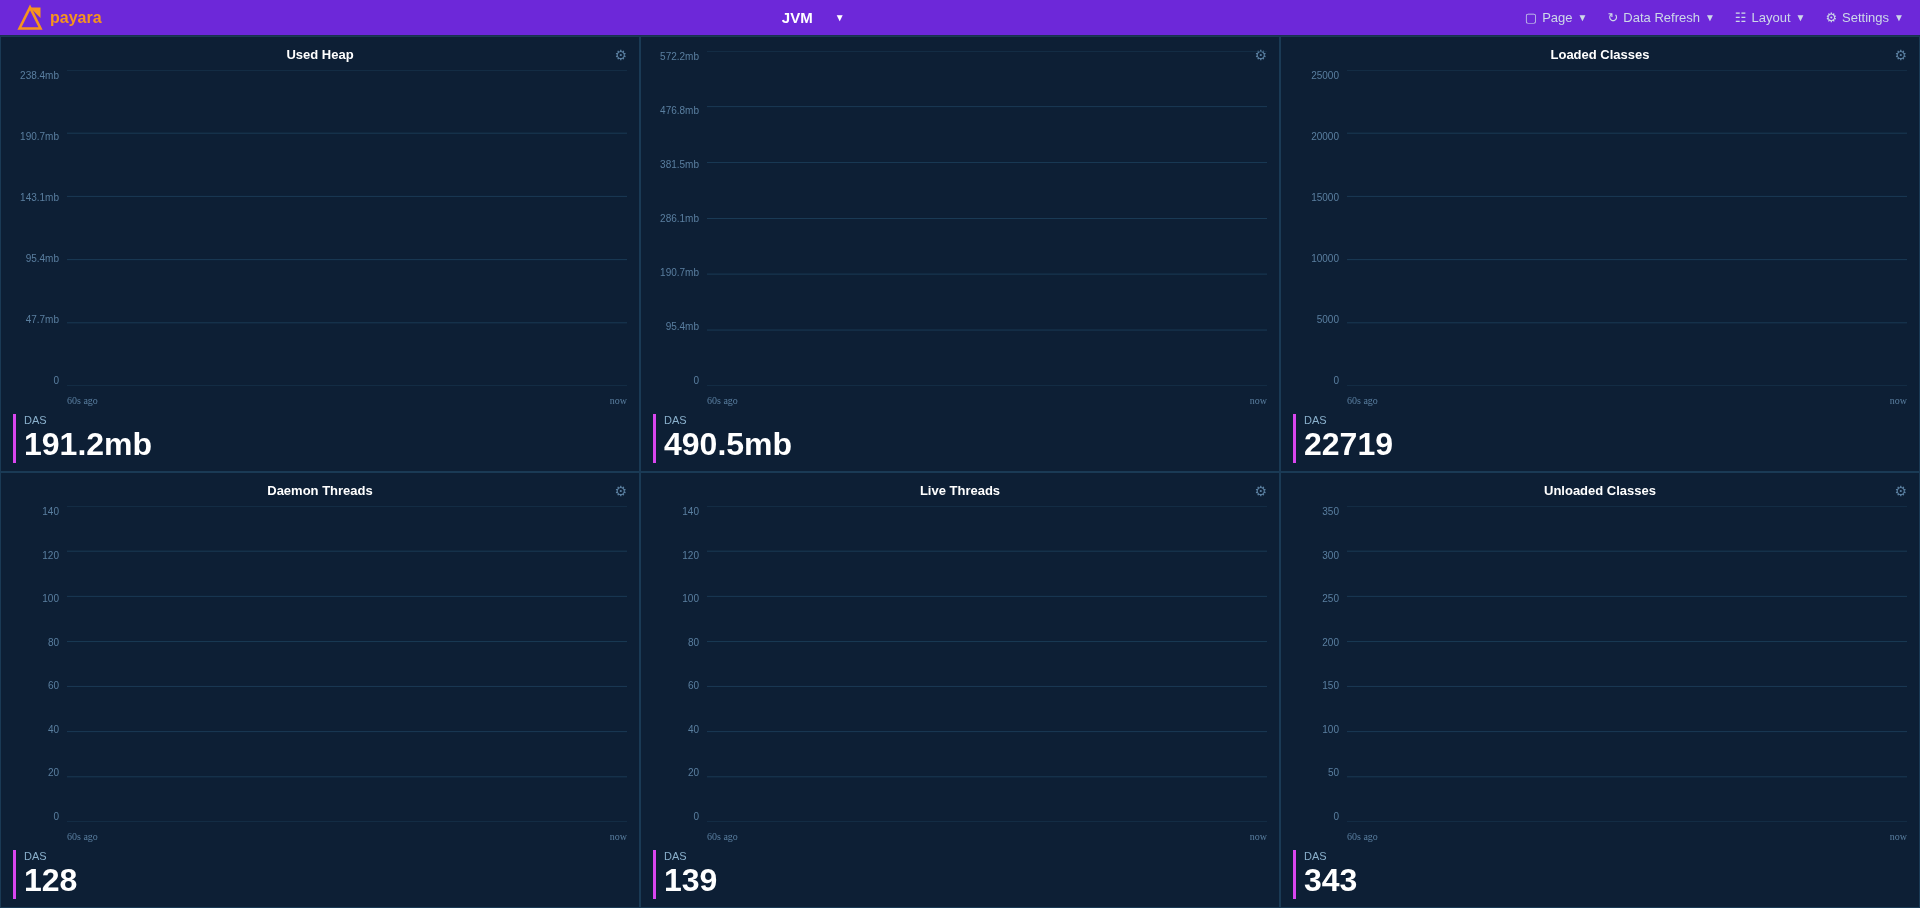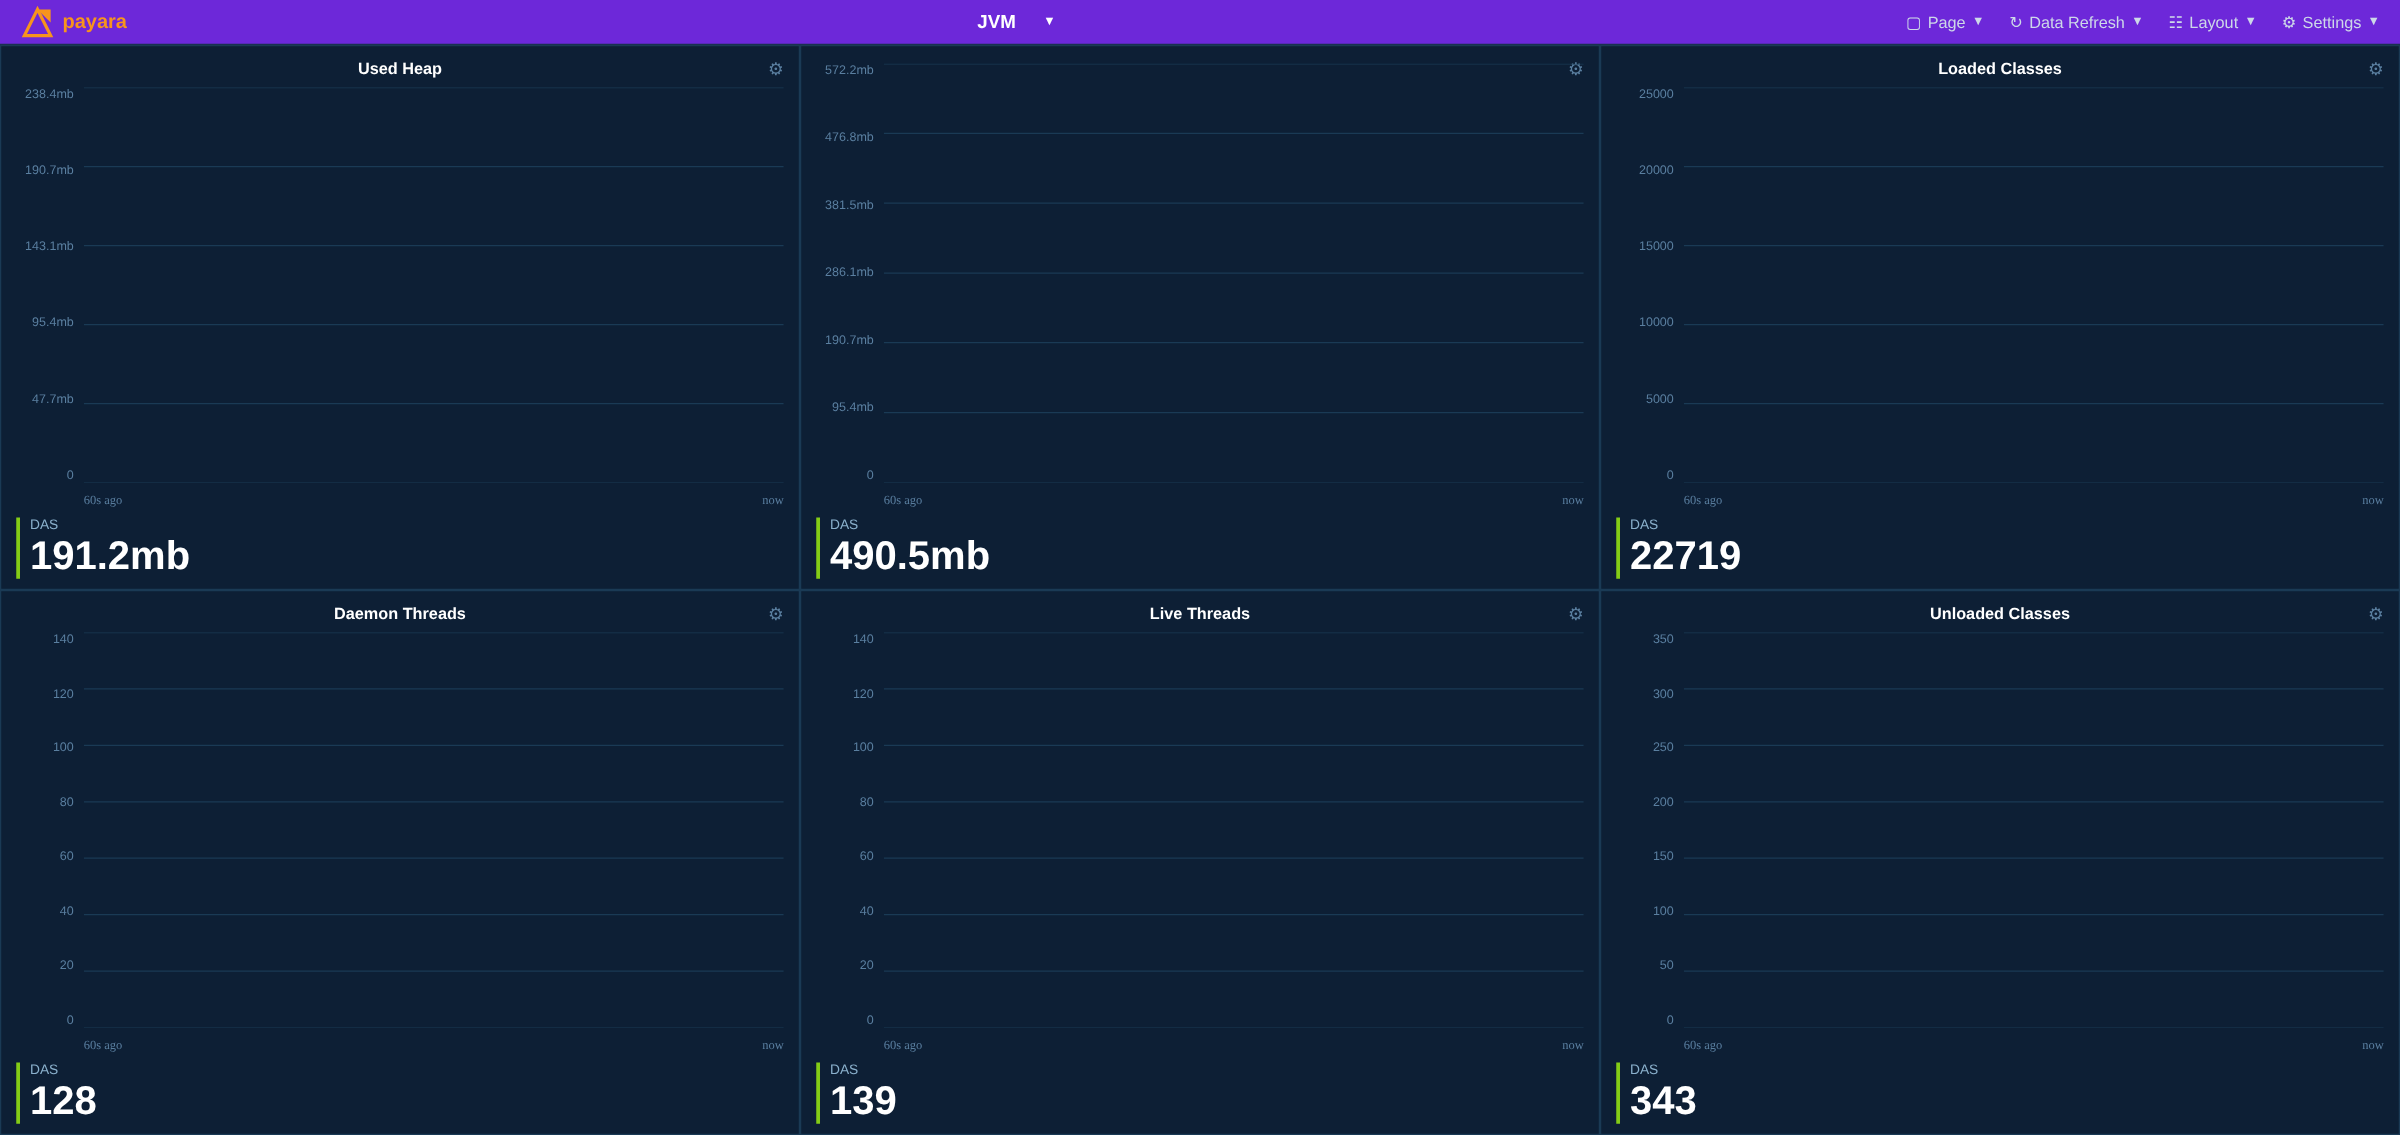--- a/index.html
+++ b/index.html
@@ -140,21 +140,21 @@
       display: flex;
       align-items: center;
       gap: 0;
     }
     .das-label {
       font-size: 11px;
       color: #8ab0cc;
       display: block;
     }
     .das-value-block {
-      border-left: 3px solid #84cc16;
+      border-left: 3px solid #d946ef;
       padding-left: 8px;
       margin-top: 2px;
     }
     .das-value {
       font-size: 32px;
       font-weight: bold;
       color: #ffffff;
     }
 
     svg {

